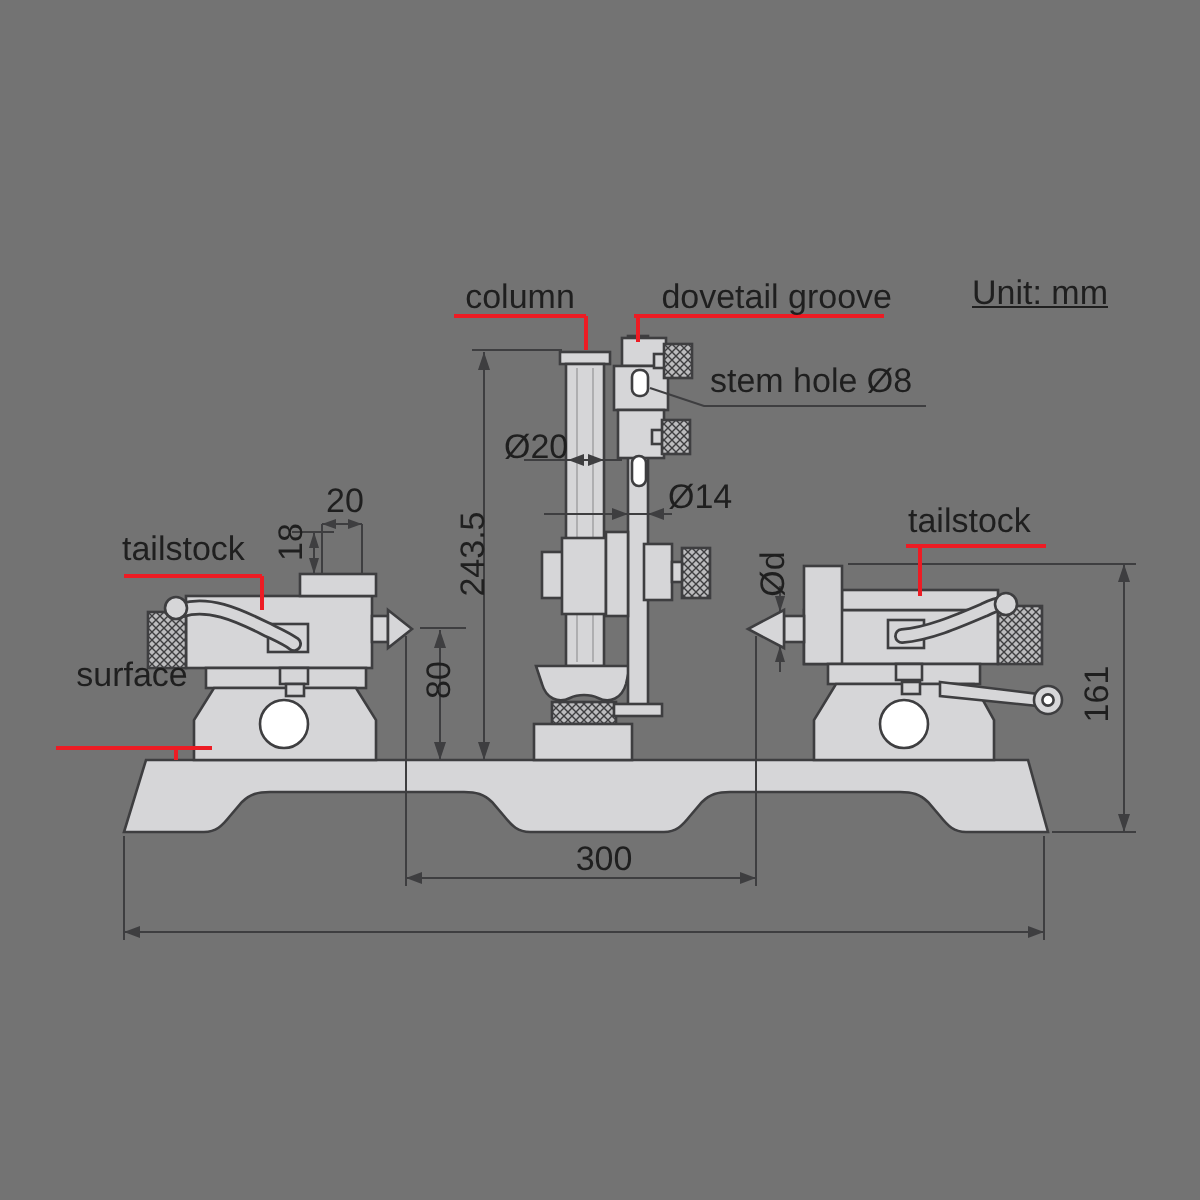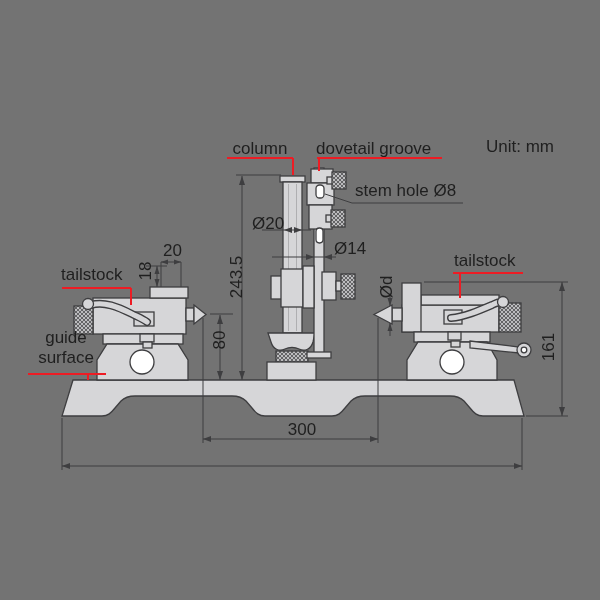--- a/index.html
+++ b/index.html
@@ -135,32 +135,31 @@
   <g stroke="#ed1c24" stroke-width="2" fill="none">
     <path d="M227,158 H293 M293,158 V175"></path>
     <path d="M317,158 H442 M319,158 V171"></path>
     <path d="M62,288 H131 M131,288 V305"></path>
     <path d="M453,273 H523 M460,273 V298"></path>
     <path d="M28,374 H106 M88,374 V380"></path>
   </g>
 </svg>
 
 <div class="lbl" style="left:225px;top:139px;width:70px;text-align:center;">column</div>
-<div class="lbl" style="left:316px;top:139px;width:130px;text-align:left;">dovetail groove</div>
-<div class="lbl" style="left:486px;top:137px;">Unit: mm</div>
+<div class="lbl" style="left:316px;top:139px;width:130px;text-align:right;">dovetail groove</div>
+<div class="lbl" style="left:486px;top:137px;text-decoration:underline;">Unit: mm</div>
 <div class="lbl" style="left:355px;top:181px;">stem hole Ø8</div>
 <div class="lbl" style="left:252px;top:214px;">Ø20</div>
 <div class="lbl" style="left:334px;top:239px;">Ø14</div>
 <div class="lbl rot" style="left:197px;top:267px;width:80px;">243.5</div>
 <div class="lbl" style="left:163px;top:241px;">20</div>
 <div class="lbl rot" style="left:126px;top:261px;width:40px;">18</div>
 <div class="lbl" style="left:61px;top:265px;">tailstock</div>
 <div class="lbl" style="left:454px;top:251px;">tailstock</div>
 <div class="lbl ctr" style="left:24px;top:328px;width:84px;">
-  <div>guide</div>
   <div>surface</div>
 </div>
 <div class="lbl rot" style="left:200px;top:330px;width:40px;">80</div>
 <div class="lbl rot" style="left:367px;top:277px;width:40px;">Ød</div>
 <div class="lbl rot" style="left:519px;top:337px;width:60px;">161</div>
 <div class="lbl ctr" style="left:268px;top:420px;width:44px;margin-left:12px;">300</div>
 
 </div>
 
 </body></html>

